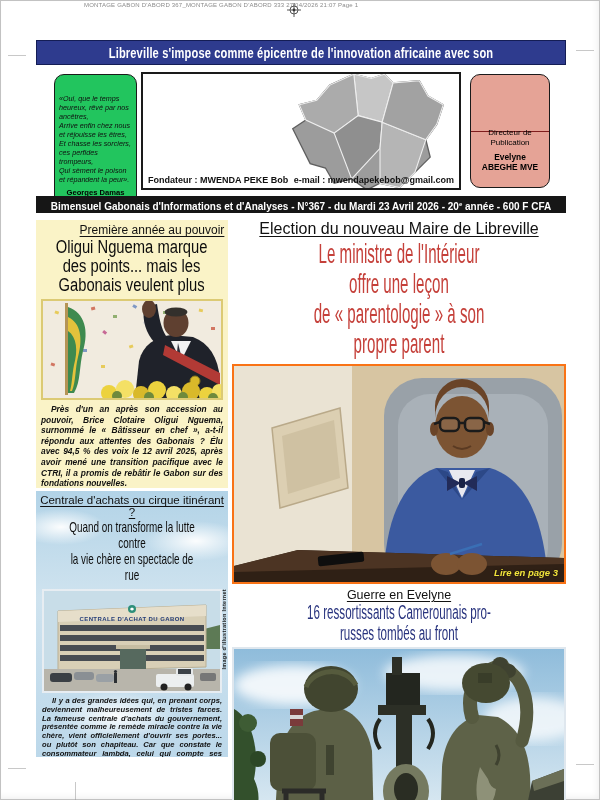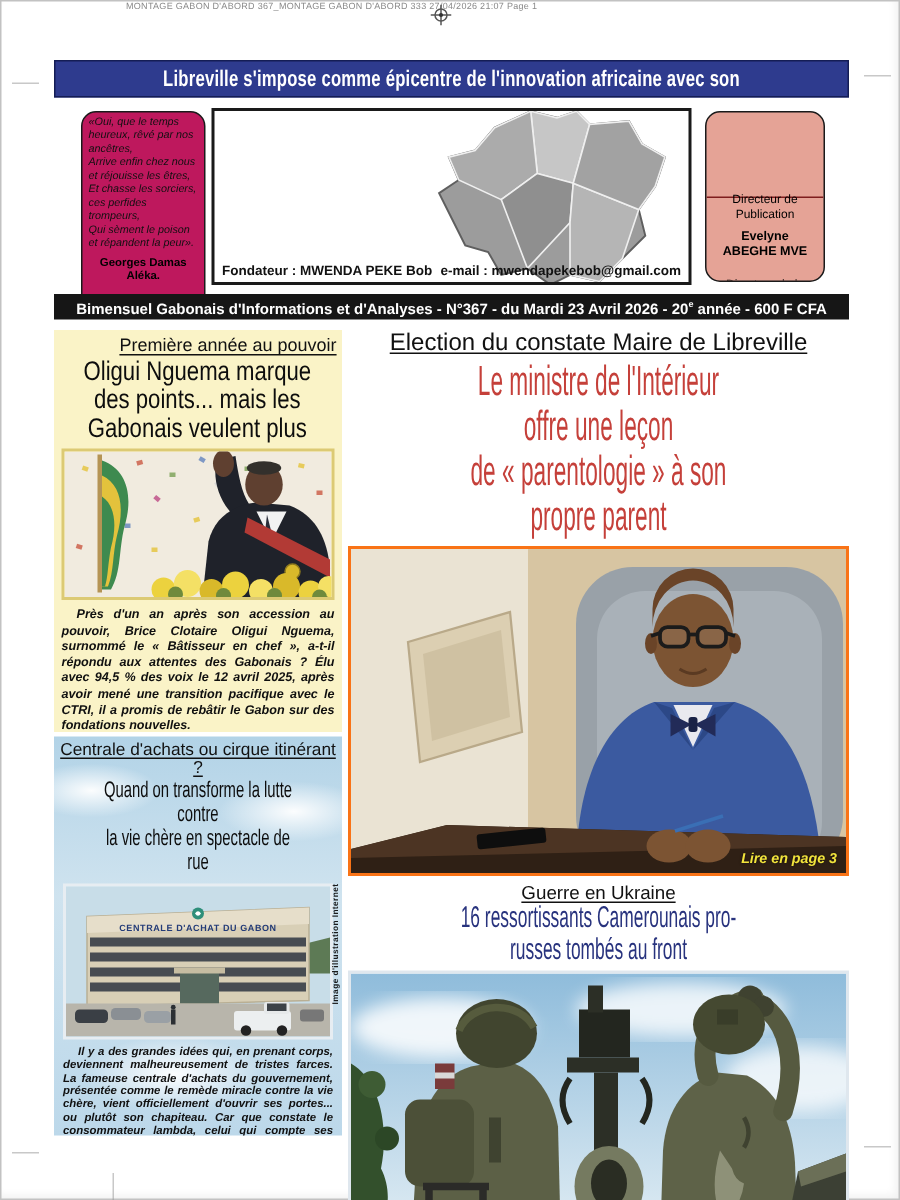--- a/index.html
+++ b/index.html
@@ -15,22 +15,22 @@
   .print-slug { left:84px; top:2px; font-size:6px; color:#8a8a8a; letter-spacing:.2px; }
   .crop { background:#9a9a9a; opacity:.55; }
   .reg { width:14px; height:14px; }
 
   
   .banner { left:36px; top:40px; width:530px; height:25px; background:#2e3b8e; border:1px solid #141d55;
             color:#fff; text-align:center; line-height:23px; box-sizing:border-box; }
   .banner .cond { font-weight:bold; font-size:15px; --sx:.74; letter-spacing:.2px; }
 
   
-  .quote-box { left:54px; top:74px; width:83px; height:132px; background:#be185d; border:1.5px solid #1a1a1a;
-               border-radius:10px; box-sizing:border-box; padding:1px 4px 3px; }
+  .quote-box { left:54px; top:74px; width:83px; height:132px; background:#22c55e; border:1.5px solid #1a1a1a;
+               border-radius:10px; box-sizing:border-box; padding:19px 4px 3px; }
   .quote-text { font-style:italic; font-size:7.2px; line-height:9px; color:#101010; white-space:pre-line; }
   .quote-author { margin-top:4px; font-weight:bold; font-size:7.6px; line-height:9px; text-align:center; white-space:pre-line; }
 
   .masthead-box { left:141px; top:72px; width:320px; height:118px; border:2px solid #1a1a1a; background:#fff; box-sizing:border-box; overflow:hidden; }
   .gabon-map { position:absolute; right:-4px; top:-2px; width:190px; height:120px; z-index:1; }
   .paper-title { position:absolute; left:0; right:0; top:16px; z-index:2; text-align:center;
                  font-family:"DejaVu Serif", serif; font-style:italic; font-weight:bold;
                  font-size:37px; color:#c5317f; }
   .masthead-footer { position:absolute; left:5px; right:5px; bottom:3px; z-index:3;
                      display:flex; justify-content:space-between; font-weight:bold; font-size:9px; color:#111; }
@@ -263,21 +263,21 @@
           <rect x="156" y="82" width="16" height="8" rx="2" fill="#777"></rect>
         </g>
       </svg>
     </div>
     <div class="sc-credit">Image d'illustration  Internet</div>
     <div class="body-txt sc-body">Il y a des grandes idées qui, en prenant corps, deviennent malheureusement de tristes farces. La fameuse centrale d'achats du gouvernement, présentée comme le remède miracle contre la vie chère, vient officiellement d'ouvrir ses portes... ou plutôt son chapiteau. Car que constate le consommateur lambda, celui qui compte ses pièces pour acheter du riz et du poisson fumé ? Une réalité désarmante : cette centrale tant vantée ressemble pour l'instant à un marchand de tapis posé à la sauvette aux abords du stade d'Angondjé.</div>
 
   </div>
 
   <div class="col-right">
-    <div class="kicker mr-kicker">Election du constate Maire de Libreville</div>
+    <div class="kicker mr-kicker">Election du nouveau Maire de Libreville</div>
     <div class="headline mr-headline"><span class="cond">Le ministre de l'Intérieur offre une leçon
 de « parentologie » à son propre parent</span></div>
 
     <div class="minister-photo">
       <svg viewBox="0 0 330 216" width="330" height="216" preserveAspectRatio="none">
         <rect width="330" height="216" fill="#d7c5a2"></rect>
         <rect x="0" y="0" width="118" height="216" fill="#eae3d3"></rect>
         <rect x="118" y="0" width="8" height="216" fill="#c9b astronomically" opacity="0"></rect>
         <polygon points="38,62 106,42 114,122 46,142" fill="#dccfb2" stroke="#b9a989" stroke-width="1.5"></polygon>
         <polygon points="48,70 100,54 106,112 54,128" fill="#cfc1a2"></polygon>
@@ -307,21 +307,21 @@
         <polygon points="0,216 0,200 64,184 330,192 330,216" fill="#2f2015"></polygon>
         <polygon points="0,200 64,184 330,192 330,198 0,206" fill="#4c3423"></polygon>
         <rect x="84" y="188" width="46" height="10" rx="2" fill="#0e0e0e" transform="rotate(-6 107 193)"></rect>
         <ellipse cx="212" cy="198" rx="15" ry="11" fill="#7c5433"></ellipse>
         <ellipse cx="238" cy="198" rx="15" ry="11" fill="#7c5433"></ellipse>
         <line x1="216" y1="188" x2="248" y2="178" stroke="#3a6fb5" stroke-width="2.5"></line>
       </svg>
       <span class="photo-read">Lire en page 3</span>
     </div>
 
-    <div class="kicker uk-kicker">Guerre en Ukraine</div>
+    <div class="kicker uk-kicker">Guerre en Evelyne</div>
     <div class="headline uk-headline"><span class="cond">16 ressortissants Camerounais pro-russes tombés au front</span></div>
 
     <div class="soldiers-photo">
       <svg viewBox="0 0 330 182" width="330" height="182" preserveAspectRatio="none">
         <defs>
           <linearGradient id="sky" x1="0" y1="0" x2="0" y2="1">
             <stop offset="0" stop-color="#8fbcdb"></stop>
               <stop offset="1" stop-color="#e4eff5"></stop>
           </linearGradient>
           <filter id="blur6">

